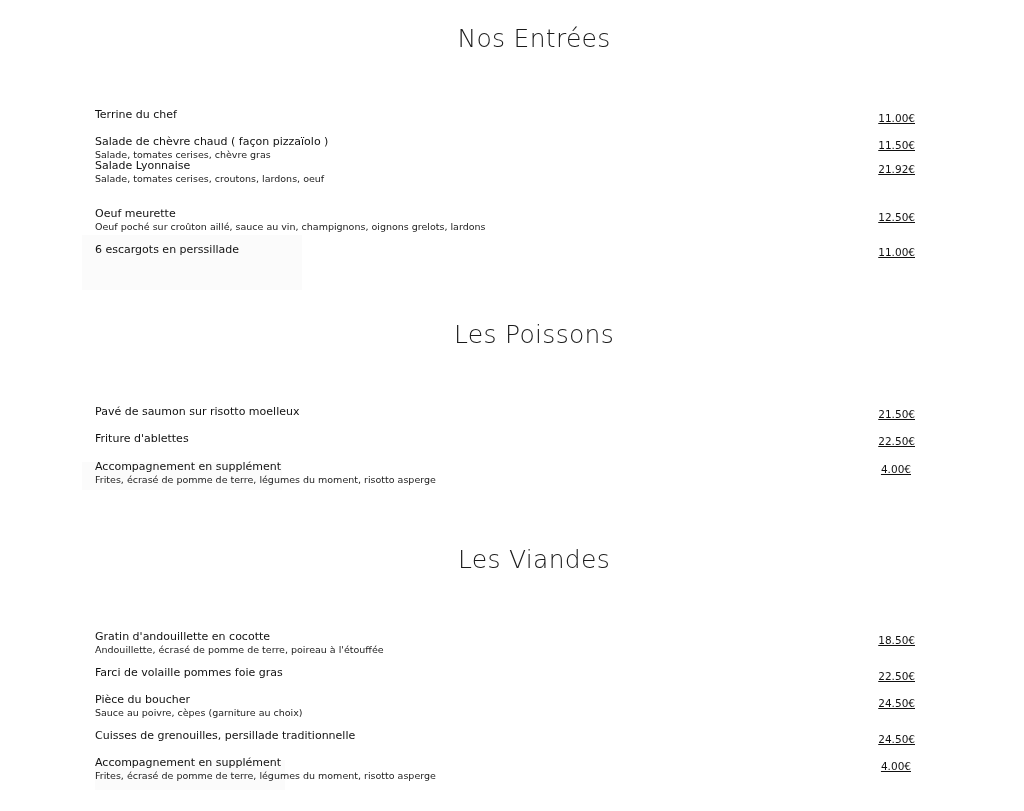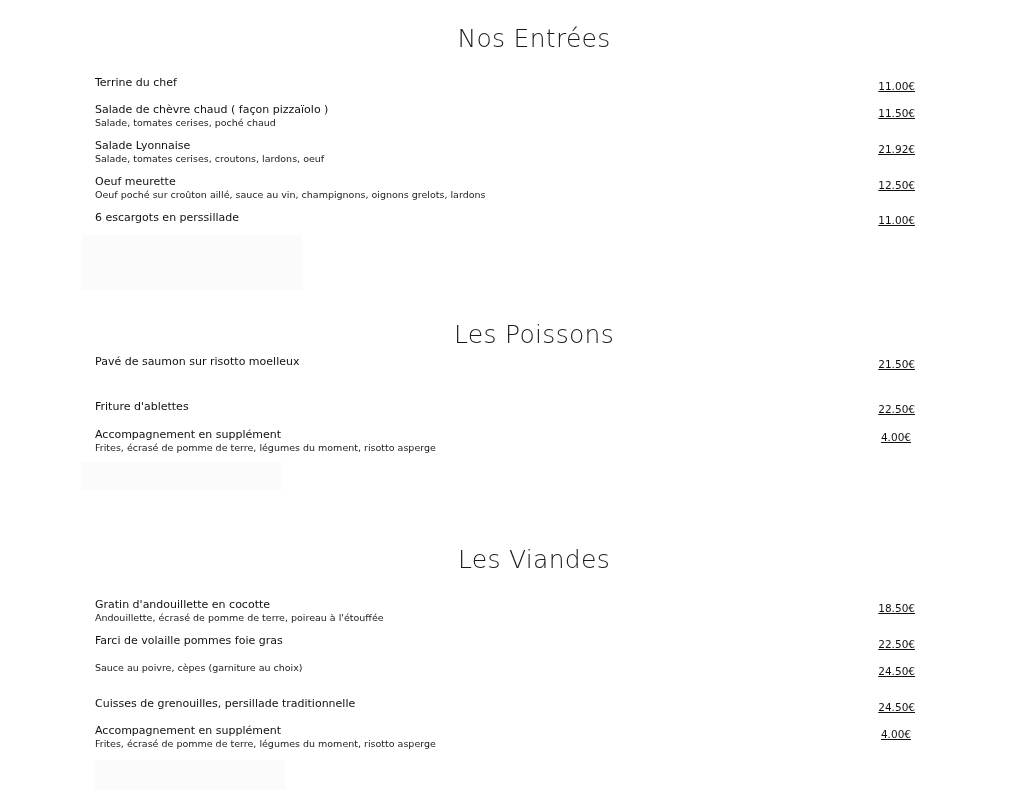--- a/index.html
+++ b/index.html
@@ -1,62 +1,62 @@
 <!DOCTYPE html>
 <html><head>
 <meta charset="utf-8">
 <style>
   html, body { margin:0; padding:0; background:#ffffff; }
   body { width:1024px; height:811px; position:relative; overflow:hidden;
          font-family:"DejaVu Sans", sans-serif; color:#111; }
   .section-title { position:absolute; left:0; width:1068px; text-align:center;
          font-family:"DejaVu Sans", sans-serif; font-weight:300; font-size:25px;
          color:#1a1a1a; letter-spacing:0.3px; }
-  .item { position:absolute; left:95px; width:820px; }
+  .item { position:absolute; left:95px; width:820px;margin-top:32px; }
   .item-name { font-size:11px; color:#111; line-height:13px; white-space:nowrap; }
   .item-desc { font-size:9.5px; color:#222; line-height:13px; white-space:nowrap; }
   .item-price { position:absolute; right:0; font-size:10.5px; color:#111; white-space:nowrap;text-decoration:underline; }
   .ghost { position:absolute; background:#fbfbfb; }
 </style>
 </head>
 <body>
 
 <div class="ghost" style="left:82px;top:235px;width:220px;height:55px;"></div>
 <div class="ghost" style="left:82px;top:462px;width:200px;height:28px;"></div>
 <div class="ghost" style="left:95px;top:760px;width:190px;height:30px;"></div>
 
 <div class="section-title" style="top:24px;">Nos Entrées</div>
 
 <div class="item" style="top:76px;">
   <div class="item-name">Terrine du chef</div>
   <div class="item-price" style="top:4px;">11.00€</div>
 </div>
 <div class="item" style="top:103px;">
   <div class="item-name">Salade de chèvre chaud ( façon pizzaïolo )</div>
-  <div class="item-desc">Salade, tomates cerises, poché chaud</div>
+  <div class="item-desc">Salade, tomates cerises, chèvre gras</div>
   <div class="item-price" style="top:4px;">11.50€</div>
 </div>
-<div class="item" style="top:139px;">
+<div class="item" style="top:127px;">
   <div class="item-name">Salade Lyonnaise</div>
   <div class="item-desc">Salade, tomates cerises, croutons, lardons, oeuf</div>
   <div class="item-price" style="top:4px;">21.92€</div>
 </div>
 <div class="item" style="top:175px;">
   <div class="item-name">Oeuf meurette</div>
   <div class="item-desc">Oeuf poché sur croûton aillé, sauce au vin, champignons, oignons grelots, lardons</div>
   <div class="item-price" style="top:4px;">12.50€</div>
 </div>
 <div class="item" style="top:211px;">
   <div class="item-name">6 escargots en perssillade</div>
   <div class="item-price" style="top:3px;">11.00€</div>
 </div>
 
 <div class="section-title" style="top:320px;">Les Poissons</div>
 
-<div class="item" style="top:355px;">
+<div class="item" style="top:373px;">
   <div class="item-name">Pavé de saumon sur risotto moelleux</div>
   <div class="item-price" style="top:3px;">21.50€</div>
 </div>
 <div class="item" style="top:400px;">
   <div class="item-name">Friture d'ablettes</div>
   <div class="item-price" style="top:3px;">22.50€</div>
 </div>
 <div class="item" style="top:428px;">
   <div class="item-name">Accompagnement en supplément</div>
   <div class="item-desc">Frites, écrasé de pomme de terre, légumes du moment, risotto asperge</div>
@@ -68,20 +68,21 @@
 <div class="item" style="top:598px;">
   <div class="item-name">Gratin d'andouillette en cocotte</div>
   <div class="item-desc">Andouillette, écrasé de pomme de terre, poireau à l'étouffée</div>
   <div class="item-price" style="top:4px;">18.50€</div>
 </div>
 <div class="item" style="top:634px;">
   <div class="item-name">Farci de volaille pommes foie gras</div>
   <div class="item-price" style="top:4px;">22.50€</div>
 </div>
 <div class="item" style="top:661px;">
+  <div class="item-name">Pièce du boucher</div>
   <div class="item-desc">Sauce au poivre, cèpes (garniture au choix)</div>
   <div class="item-price" style="top:4px;">24.50€</div>
 </div>
 <div class="item" style="top:697px;">
   <div class="item-name">Cuisses de grenouilles, persillade traditionnelle</div>
   <div class="item-price" style="top:4px;">24.50€</div>
 </div>
 <div class="item" style="top:724px;">
   <div class="item-name">Accompagnement en supplément</div>
   <div class="item-desc">Frites, écrasé de pomme de terre, légumes du moment, risotto asperge</div>

